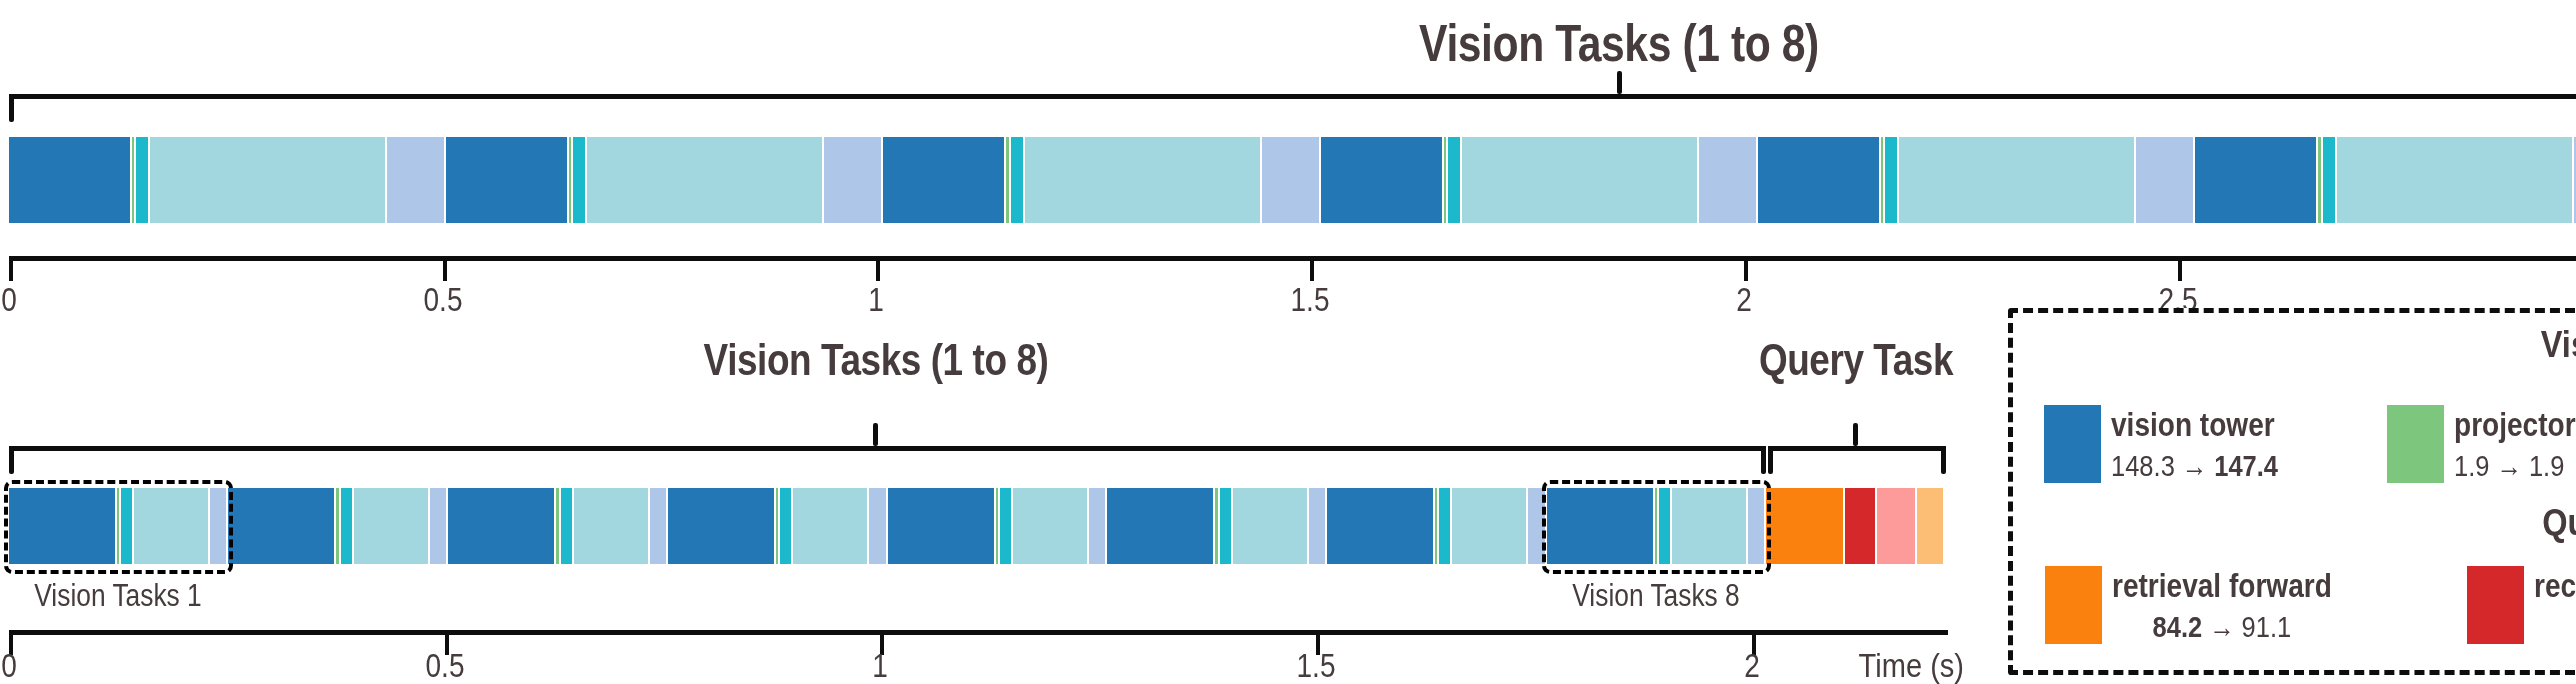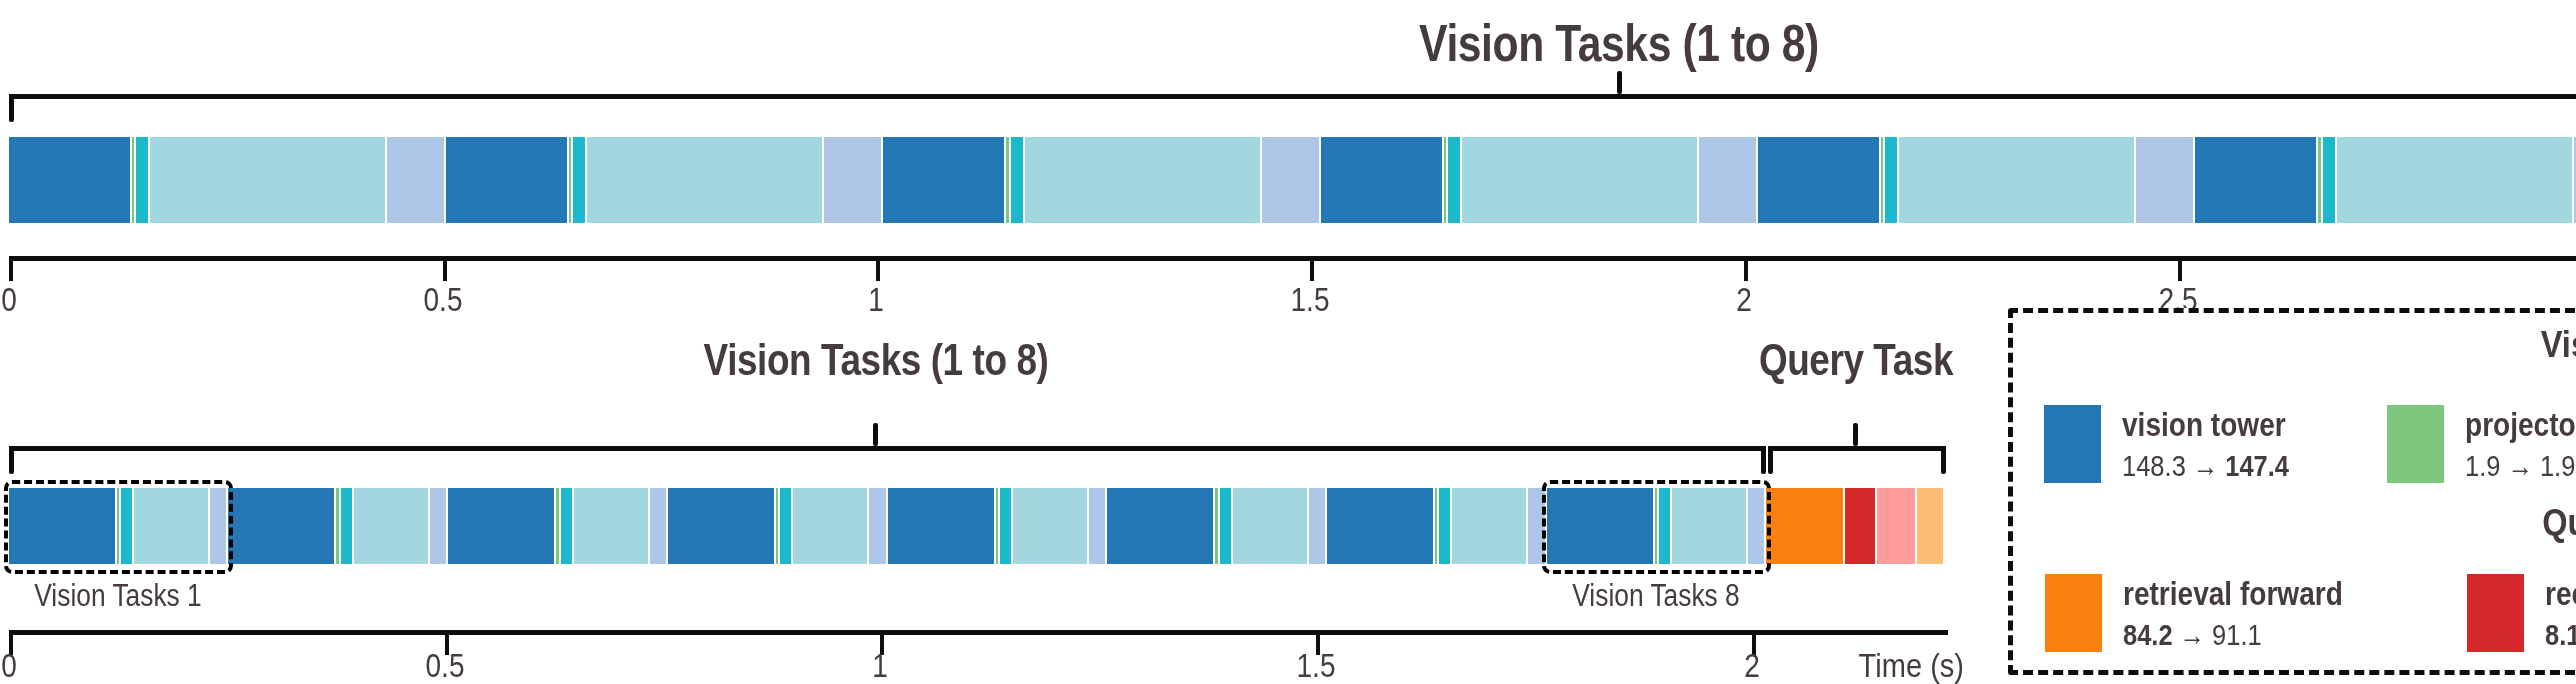--- a/index.html
+++ b/index.html
@@ -26,23 +26,23 @@
   .dashbox{position:absolute;border:4.6px dashed #000;border-radius:8.2px;box-sizing:border-box;}
   .box-label{position:absolute;font-size:31px;font-weight:400;white-space:nowrap;
              transform:translateX(-50%) scaleX(0.85);color:#463b3d;}
   
   .legendbox{position:absolute;left:2008px;top:308px;width:1681px;height:367px;
              border:5.2px dashed #0d0d0d;box-sizing:border-box;border-radius:3.1px;background:#fff;}
   .leg-header{position:absolute;left:838px;font-size:37px;font-weight:700;white-space:nowrap;
               transform:translateX(-50%) scaleX(0.88);color:#463b3d;}
   .lh1{top:11.3px;} .lh2{top:189px;}
   .lentry{position:absolute;display:flex;align-items:flex-start;}
-  .r1{top:92px;} .r2{top:261px;}
+  .r1{top:92px;} .r2{top:253px;text-align:center;}
   .lswatch{width:57px;height:78px;flex:none;}
-  .ltext{margin-left:21px;}
+  .ltext{margin-left:10px;}
   .lname{font-size:33px;font-weight:700;line-height:39px;white-space:nowrap;
          transform:scaleX(0.85);transform-origin:left;color:#463b3d;}
   .lvals{font-size:30px;font-weight:400;line-height:34px;margin-top:5.2px;white-space:nowrap;
          transform:scaleX(0.85);transform-origin:left;color:#463b3d;}
   .lvals .b{font-weight:700;}
   .lvals .arr{padding:0 8.2px;}
 </style>
 </head>
 <body>
 

